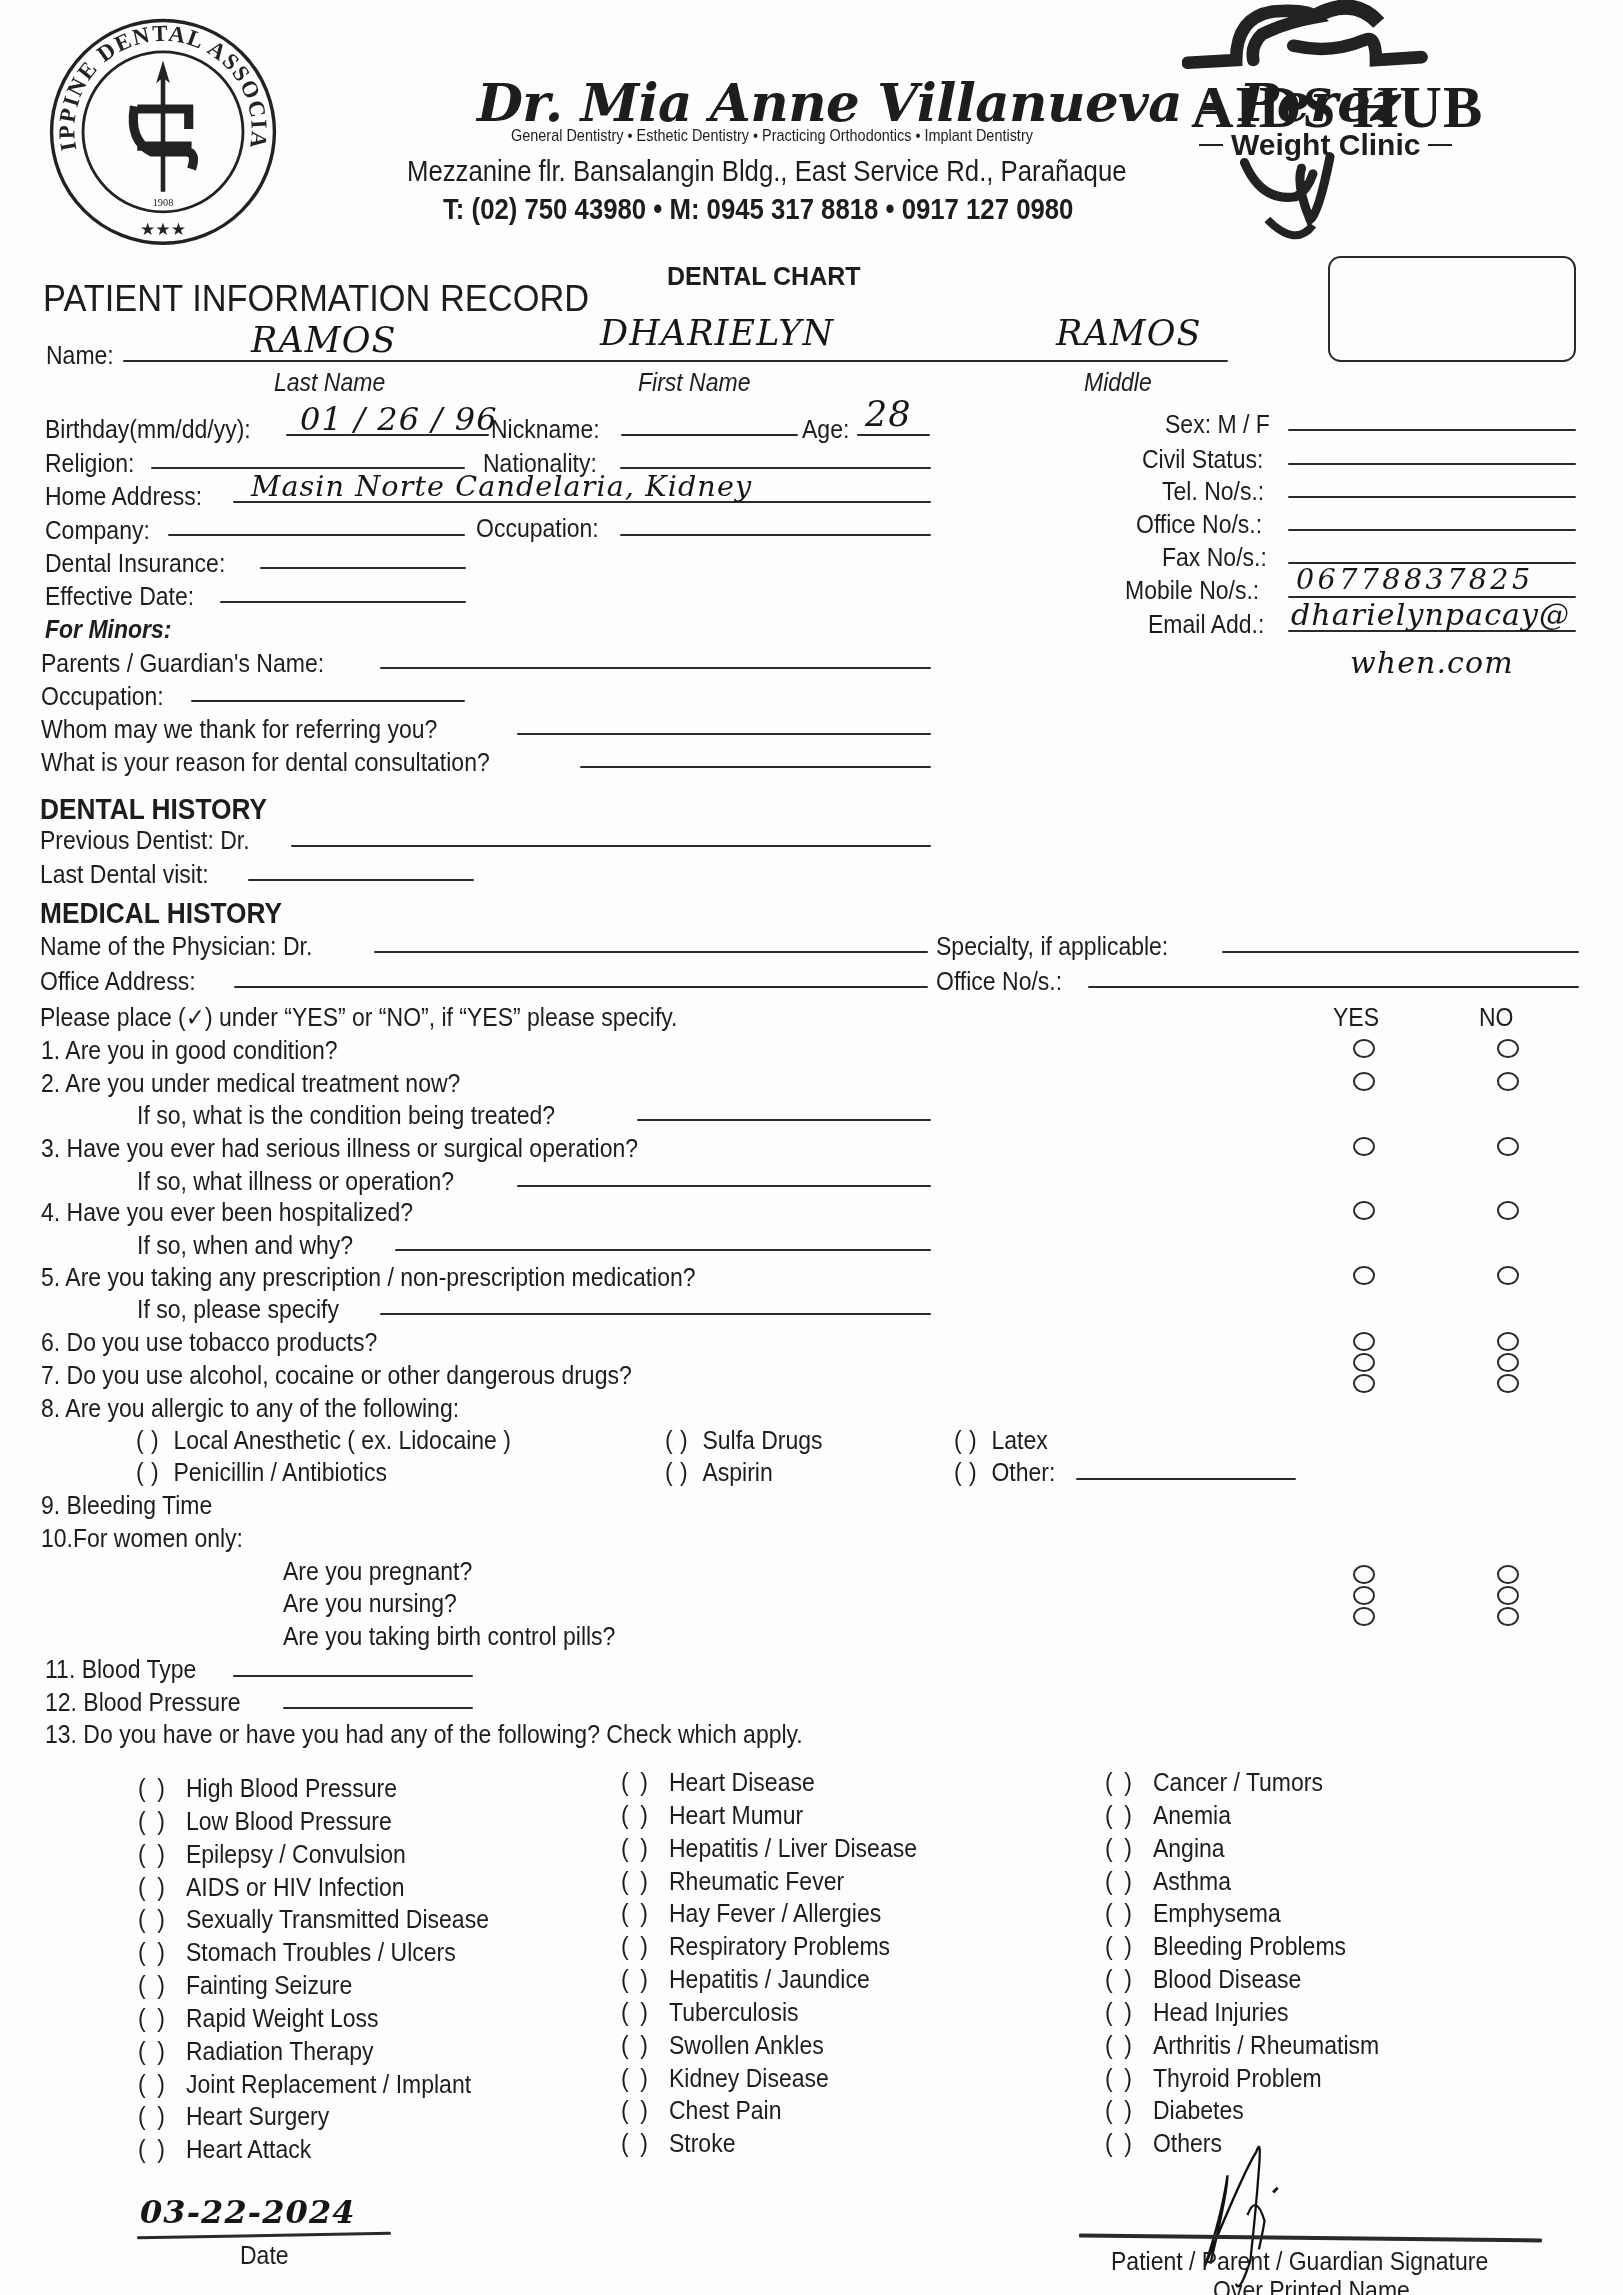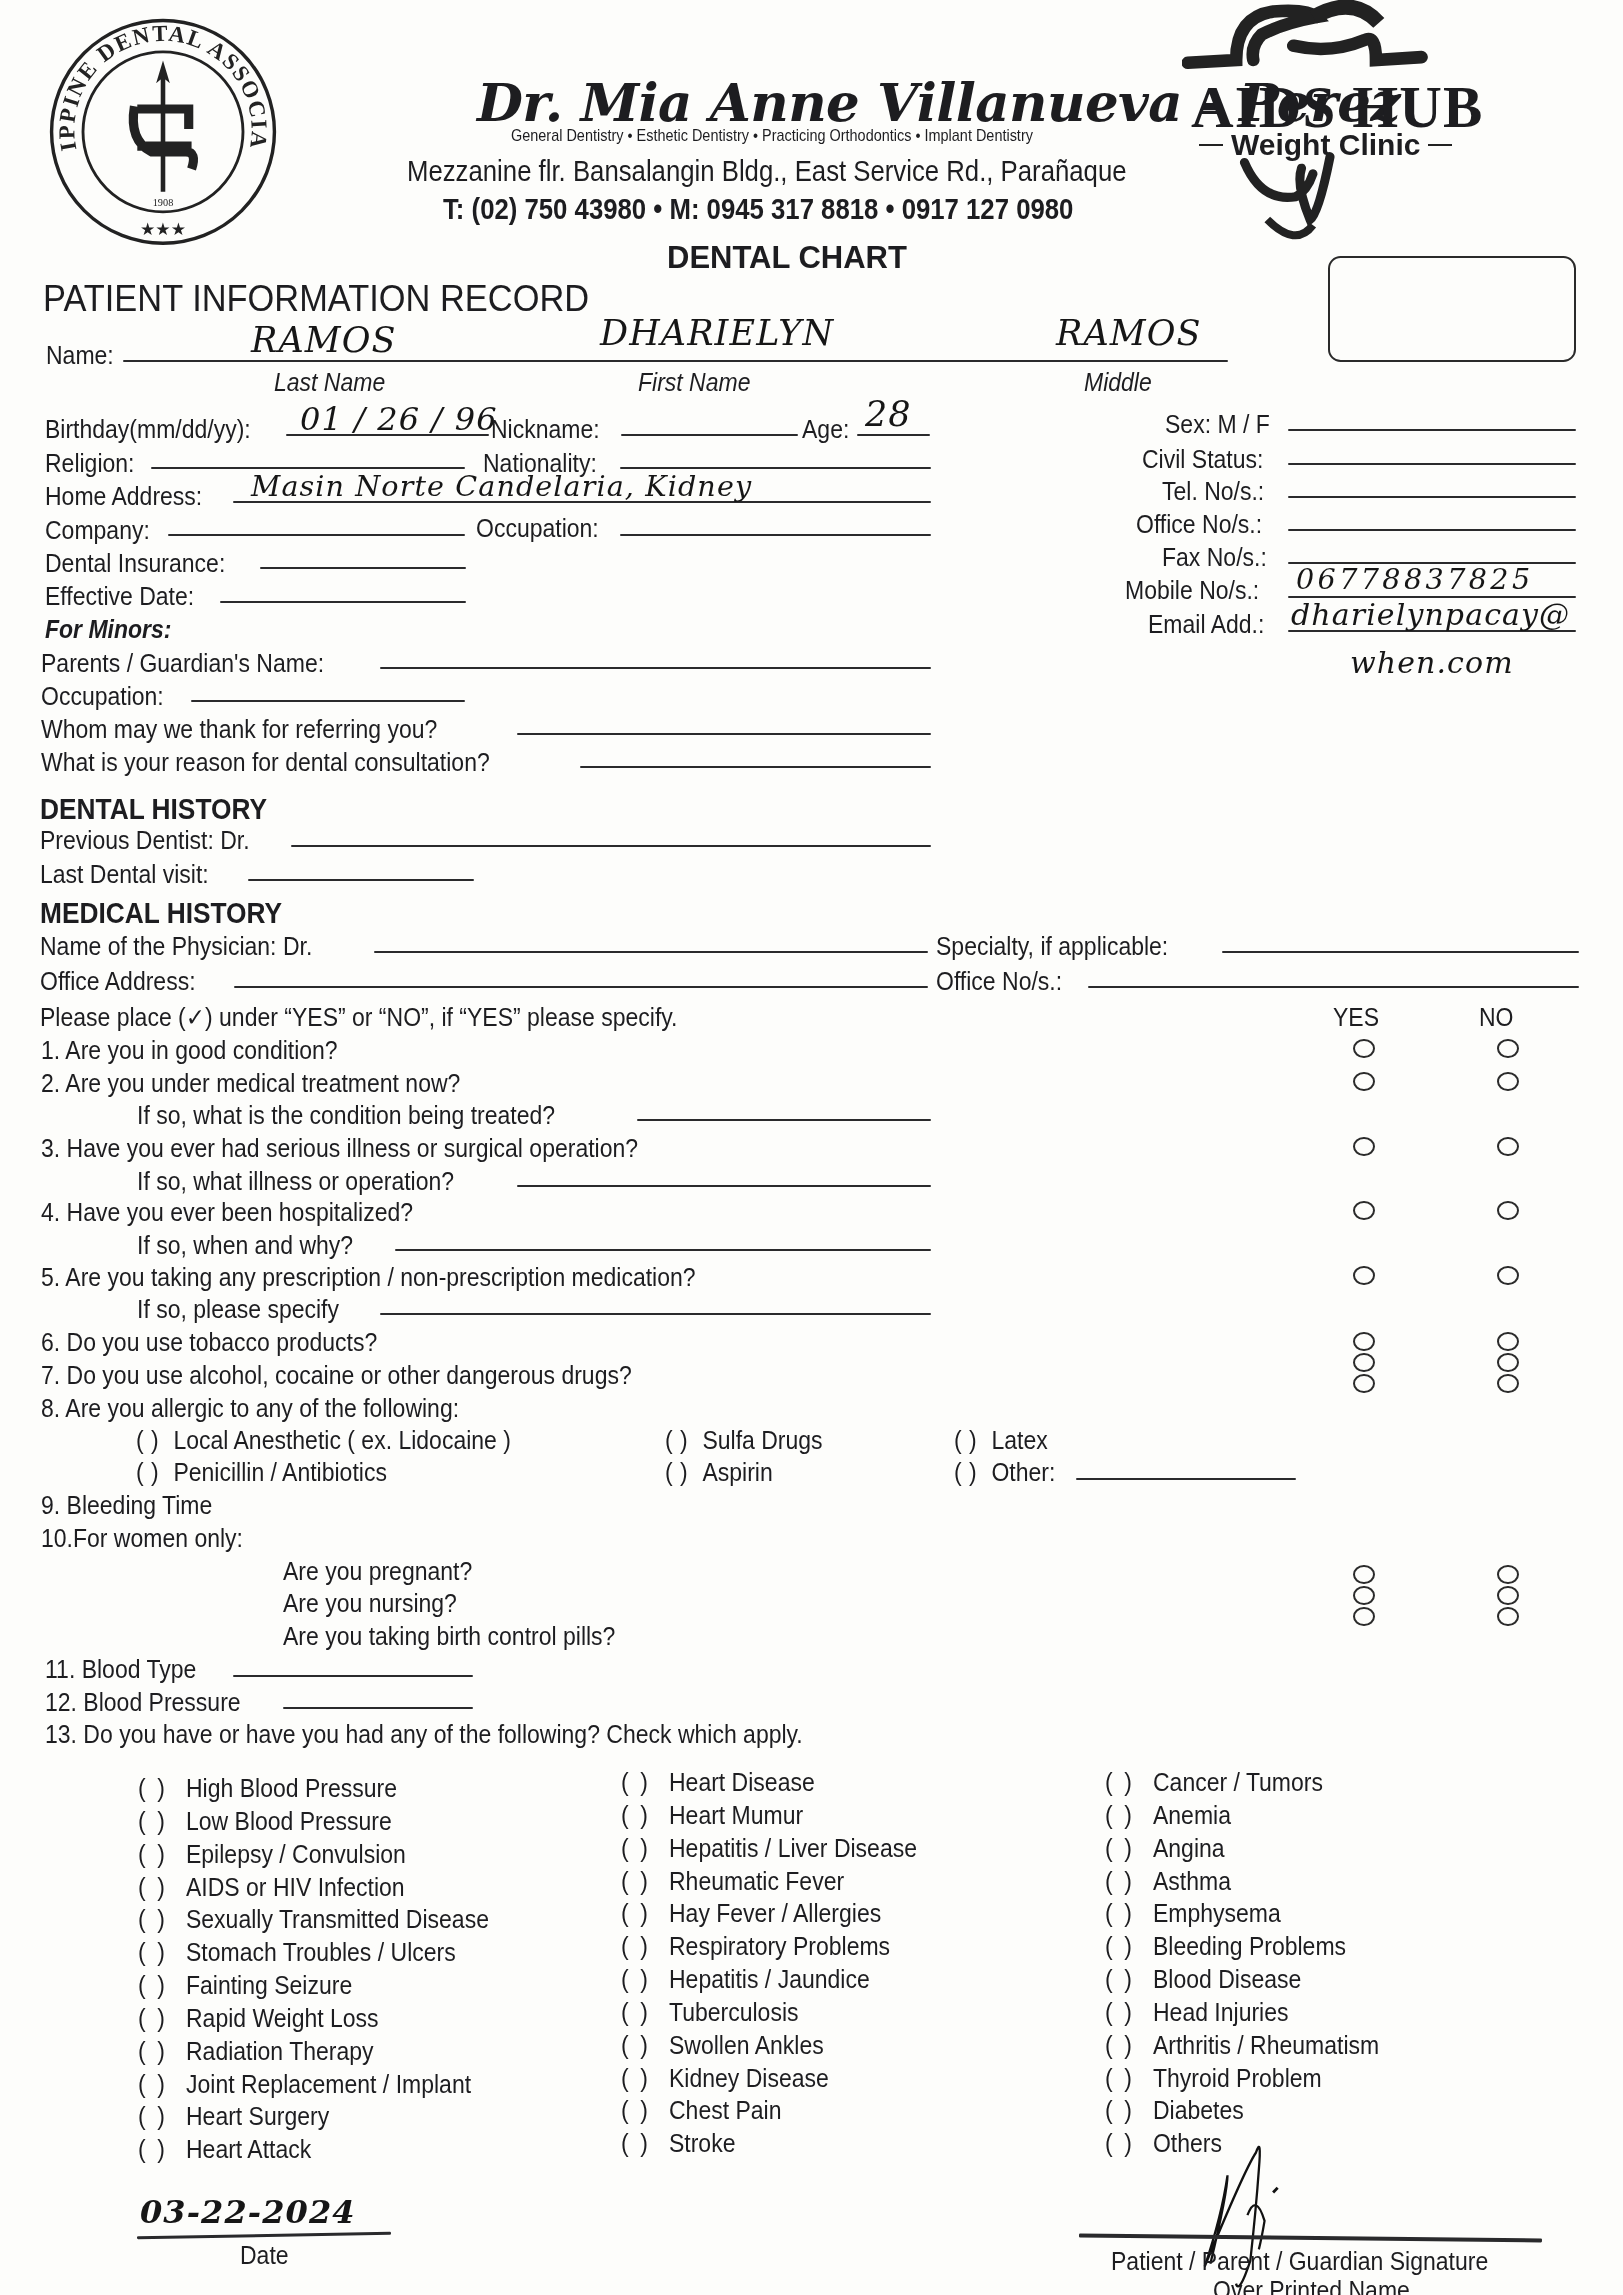--- a/index.html
+++ b/index.html
@@ -56,21 +56,21 @@
   <span style="display:inline-block;width:24px;height:2.9px;background:#222;"></span>
   <span class="clinic">Weight Clinic</span>
   <span style="display:inline-block;width:24px;height:2.9px;background:#222;"></span>
 </div>
 <svg class="abs" style="left:1233px;top:134px;width:137px;height:114px;" viewBox="0 0 240 200">
   <path d="M20 50 Q50 120 110 110 Q130 100 140 70 M170 40 Q150 140 135 150 Q110 90 120 60" fill="none" stroke="#222" stroke-width="16" stroke-linecap="round"></path>
   <path d="M60 150 Q110 200 140 160" fill="none" stroke="#222" stroke-width="14"></path>
 </svg>
 <div class="box"></div>
 
-<div class="abs" style="left:667px;top:240px;font-size:31px;font-weight:bold;">DENTAL CHART</div>
+<div class="abs" style="left:667px;top:262px;font-size:25px;font-weight:bold;">DENTAL CHART</div>
 <div class="abs" style="left:43px;top:278px;font-size:37px;transform:scaleX(0.93);transform-origin:left;">PATIENT INFORMATION RECORD</div>
 
 <div class="abs t" style="left:46px;top:343px;">Name:</div>
 <div class="line" style="left:123px;top:360px;width:1105px;"></div>
 <div class="abs hw" style="left:251px;top:320px;font-size:35px;">RAMOS</div>
 <div class="abs hw" style="left:600px;top:313px;font-size:35px;">DHARIELYN</div>
 <div class="abs hw" style="left:1056px;top:313px;font-size:35px;">RAMOS</div>
 <div class="abs t" style="left:274px;top:370px;font-style:italic;">Last Name</div>
 <div class="abs t" style="left:638px;top:370px;font-style:italic;">First Name</div>
 <div class="abs t" style="left:1084px;top:370px;font-style:italic;">Middle</div>

